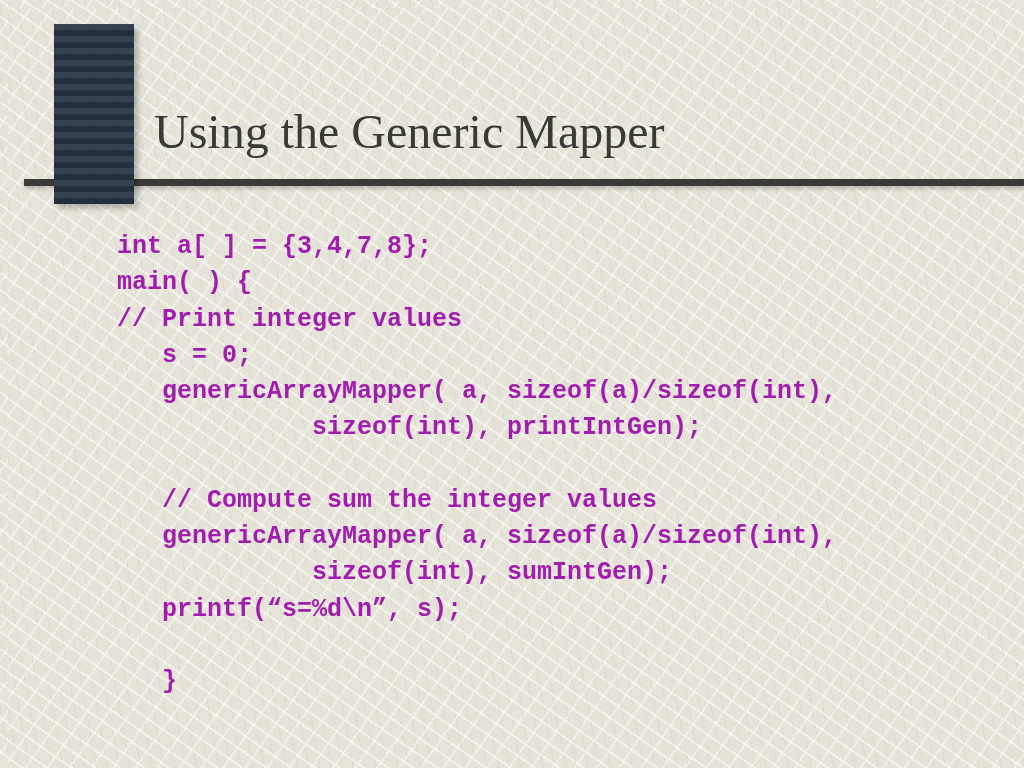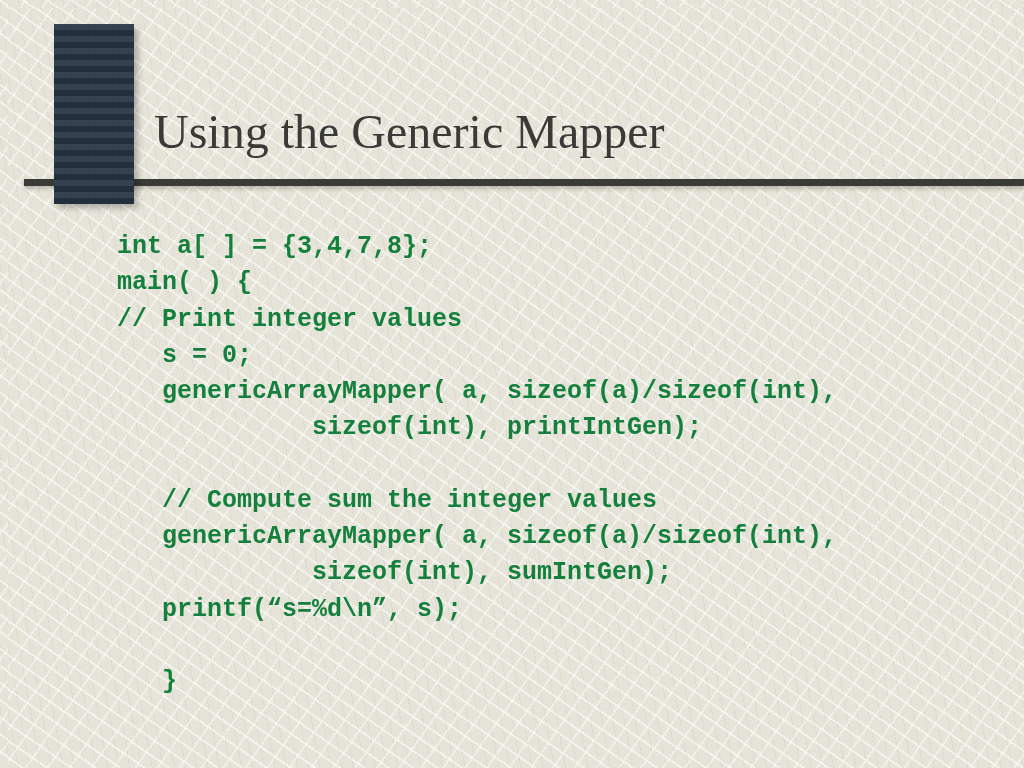--- a/index.html
+++ b/index.html
@@ -46,21 +46,21 @@
     box-shadow: 0 3px 4px rgba(0,0,0,0.2);
   }
   .code {
     position: absolute;
     top: 205px;
     left: 85px;
     right: 60px;
     font-family: "Courier New", Courier, monospace;
     font-size: 25px;
     font-weight: bold;
-    color: #15803d;
+    color: #a21caf;
     line-height: 1.45;
     white-space: pre;
   }
 </style>
 </head>
 <body>
 
 <div class="corner-block"></div>
 
 <h1 class="title">Using the Generic Mapper</h1>

